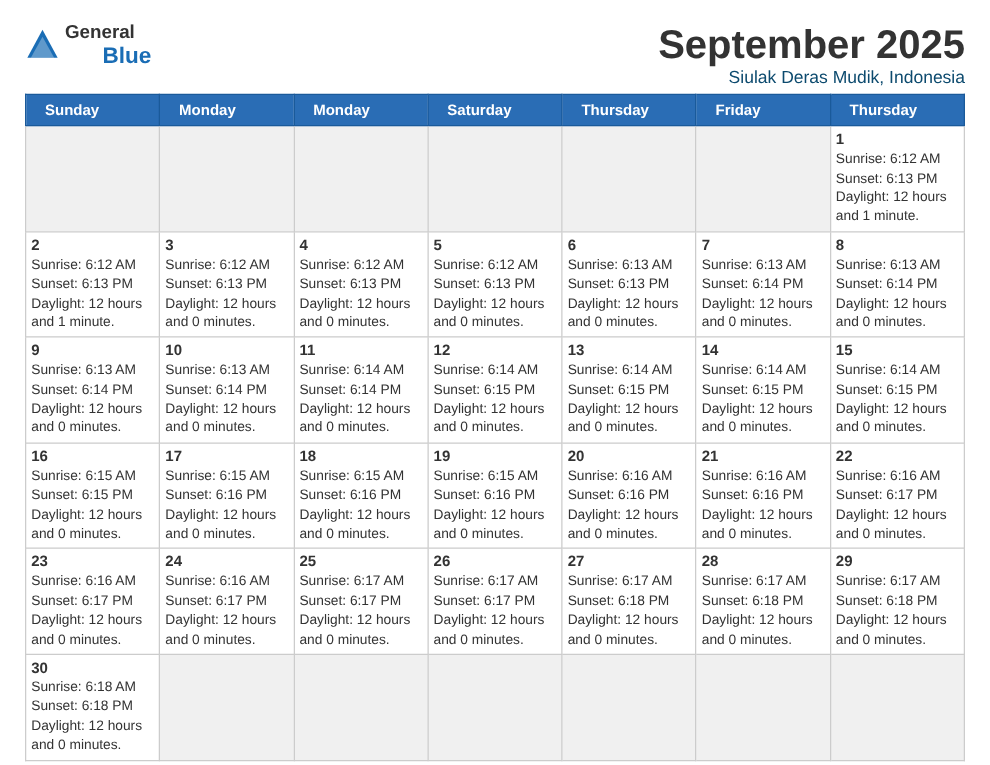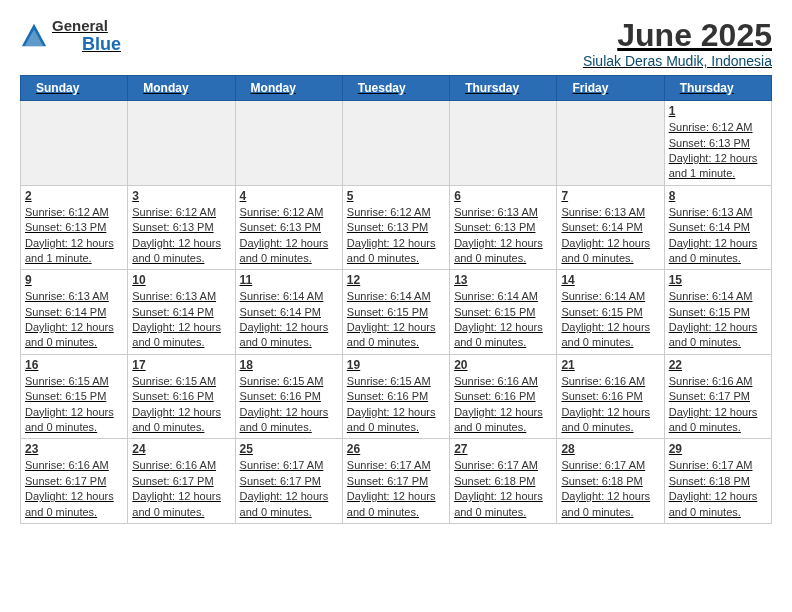--- a/index.html
+++ b/index.html
@@ -8,21 +8,20 @@
       background: #fff;
       width: 792px;
       height: 612px;
       overflow: hidden;
     }
     .page {
       width: 792px;
       height: 456px;
       padding: 18px 20px 12px 20px;
       background: #fff;
-      text-decoration: underline;
     }
     .header-row {
       display: flex;
       justify-content: space-between;
       align-items: flex-start;
       margin-bottom: 6px;
     }
     .logo {
       display: flex;
       align-items: center;
@@ -111,32 +110,32 @@
       <svg class="logo-icon" viewBox="0 0 30 30">
         <polygon points="15,2 28,26 2,26" fill="#1a6db5"></polygon>
         <polygon points="15,8 25,26 5,26" fill="#fff" opacity="0.3"></polygon>
       </svg>
       <div class="logo-text">
         <span class="logo-general">General</span>
         <span class="logo-blue">Blue</span>
       </div>
     </div>
     <div class="title-block">
-      <div class="main-title">June 2025</div>
+      <div class="main-title">September 2025</div>
       <div class="subtitle">Siulak Deras Mudik, Indonesia</div>
     </div>
   </div>
 
   <table class="calendar">
     <thead>
       <tr>
         <th>Sunday</th>
         <th>Monday</th>
         <th>Monday</th>
-        <th>Tuesday</th>
+        <th>Saturday</th>
         <th>Thursday</th>
         <th>Friday</th>
         <th>Thursday</th>
       </tr>
     </thead>
     <tbody id="calendar-body">
     <tr>
           <td class="empty"></td>
           <td class="empty"></td>
           <td class="empty"></td>
@@ -377,15 +376,31 @@
       </td>
           <td>
         <span class="day-num">29</span>
         <div class="day-info">
           <span>Sunrise: 6:17 AM</span><br>
           <span>Sunset: 6:18 PM</span><br>
           <span>Daylight: 12 hours and 0 minutes.</span>
         </div>
       </td>
         </tr>
+        <tr>
+          <td>
+        <span class="day-num">30</span>
+        <div class="day-info">
+          <span>Sunrise: 6:18 AM</span><br>
+          <span>Sunset: 6:18 PM</span><br>
+          <span>Daylight: 12 hours and 0 minutes.</span>
+        </div>
+      </td>
+          <td class="empty"></td>
+          <td class="empty"></td>
+          <td class="empty"></td>
+          <td class="empty"></td>
+          <td class="empty"></td>
+          <td class="empty"></td>
+        </tr>
       </tbody>
   </table>
 </div>
 
 </body></html>

